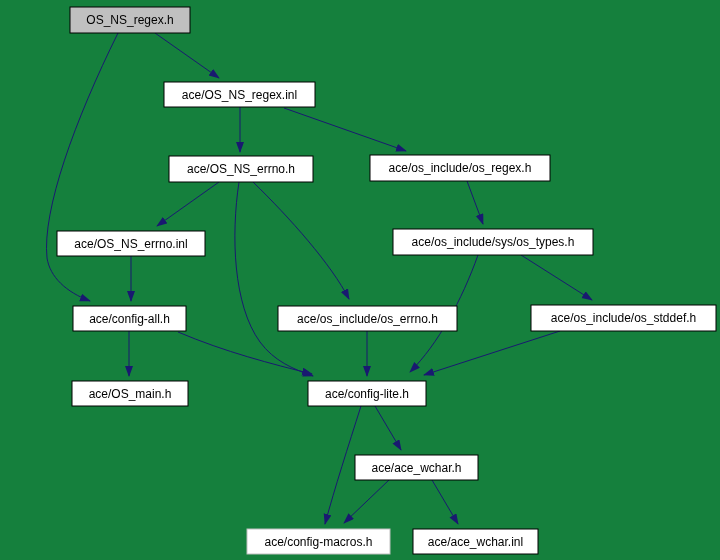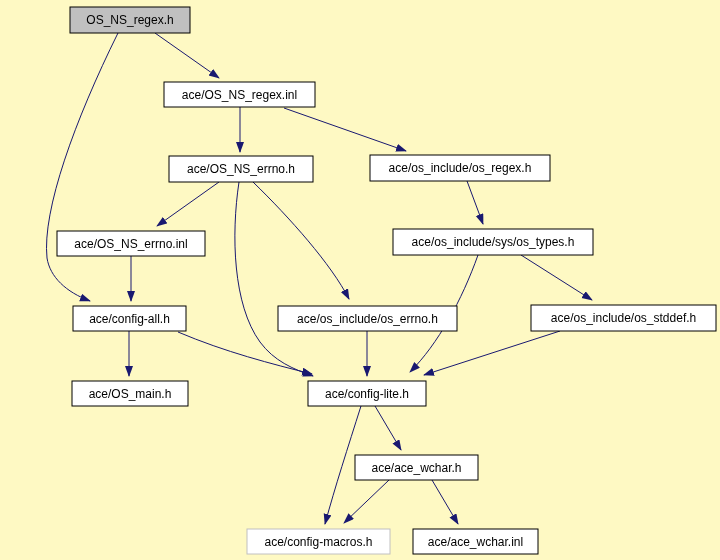--- a/index.html
+++ b/index.html
@@ -1,20 +1,20 @@
 <!DOCTYPE html>
 <html><head>
 <meta charset="utf-8">
 <style>
   html, body { margin: 0; padding: 0; background: #ffffff; }
   .stage {
     position: relative;
     width: 720px;
     height: 560px;
-    background: #fef9c3;
+    background: #15803d;
     overflow: hidden;
     font-family: "Liberation Sans", "DejaVu Sans", sans-serif;
   }
   svg { display: block; }
   .edge-path {
     fill: none;
     stroke-width: 1;
   }
   .node-rect {
     stroke-width: 1;

